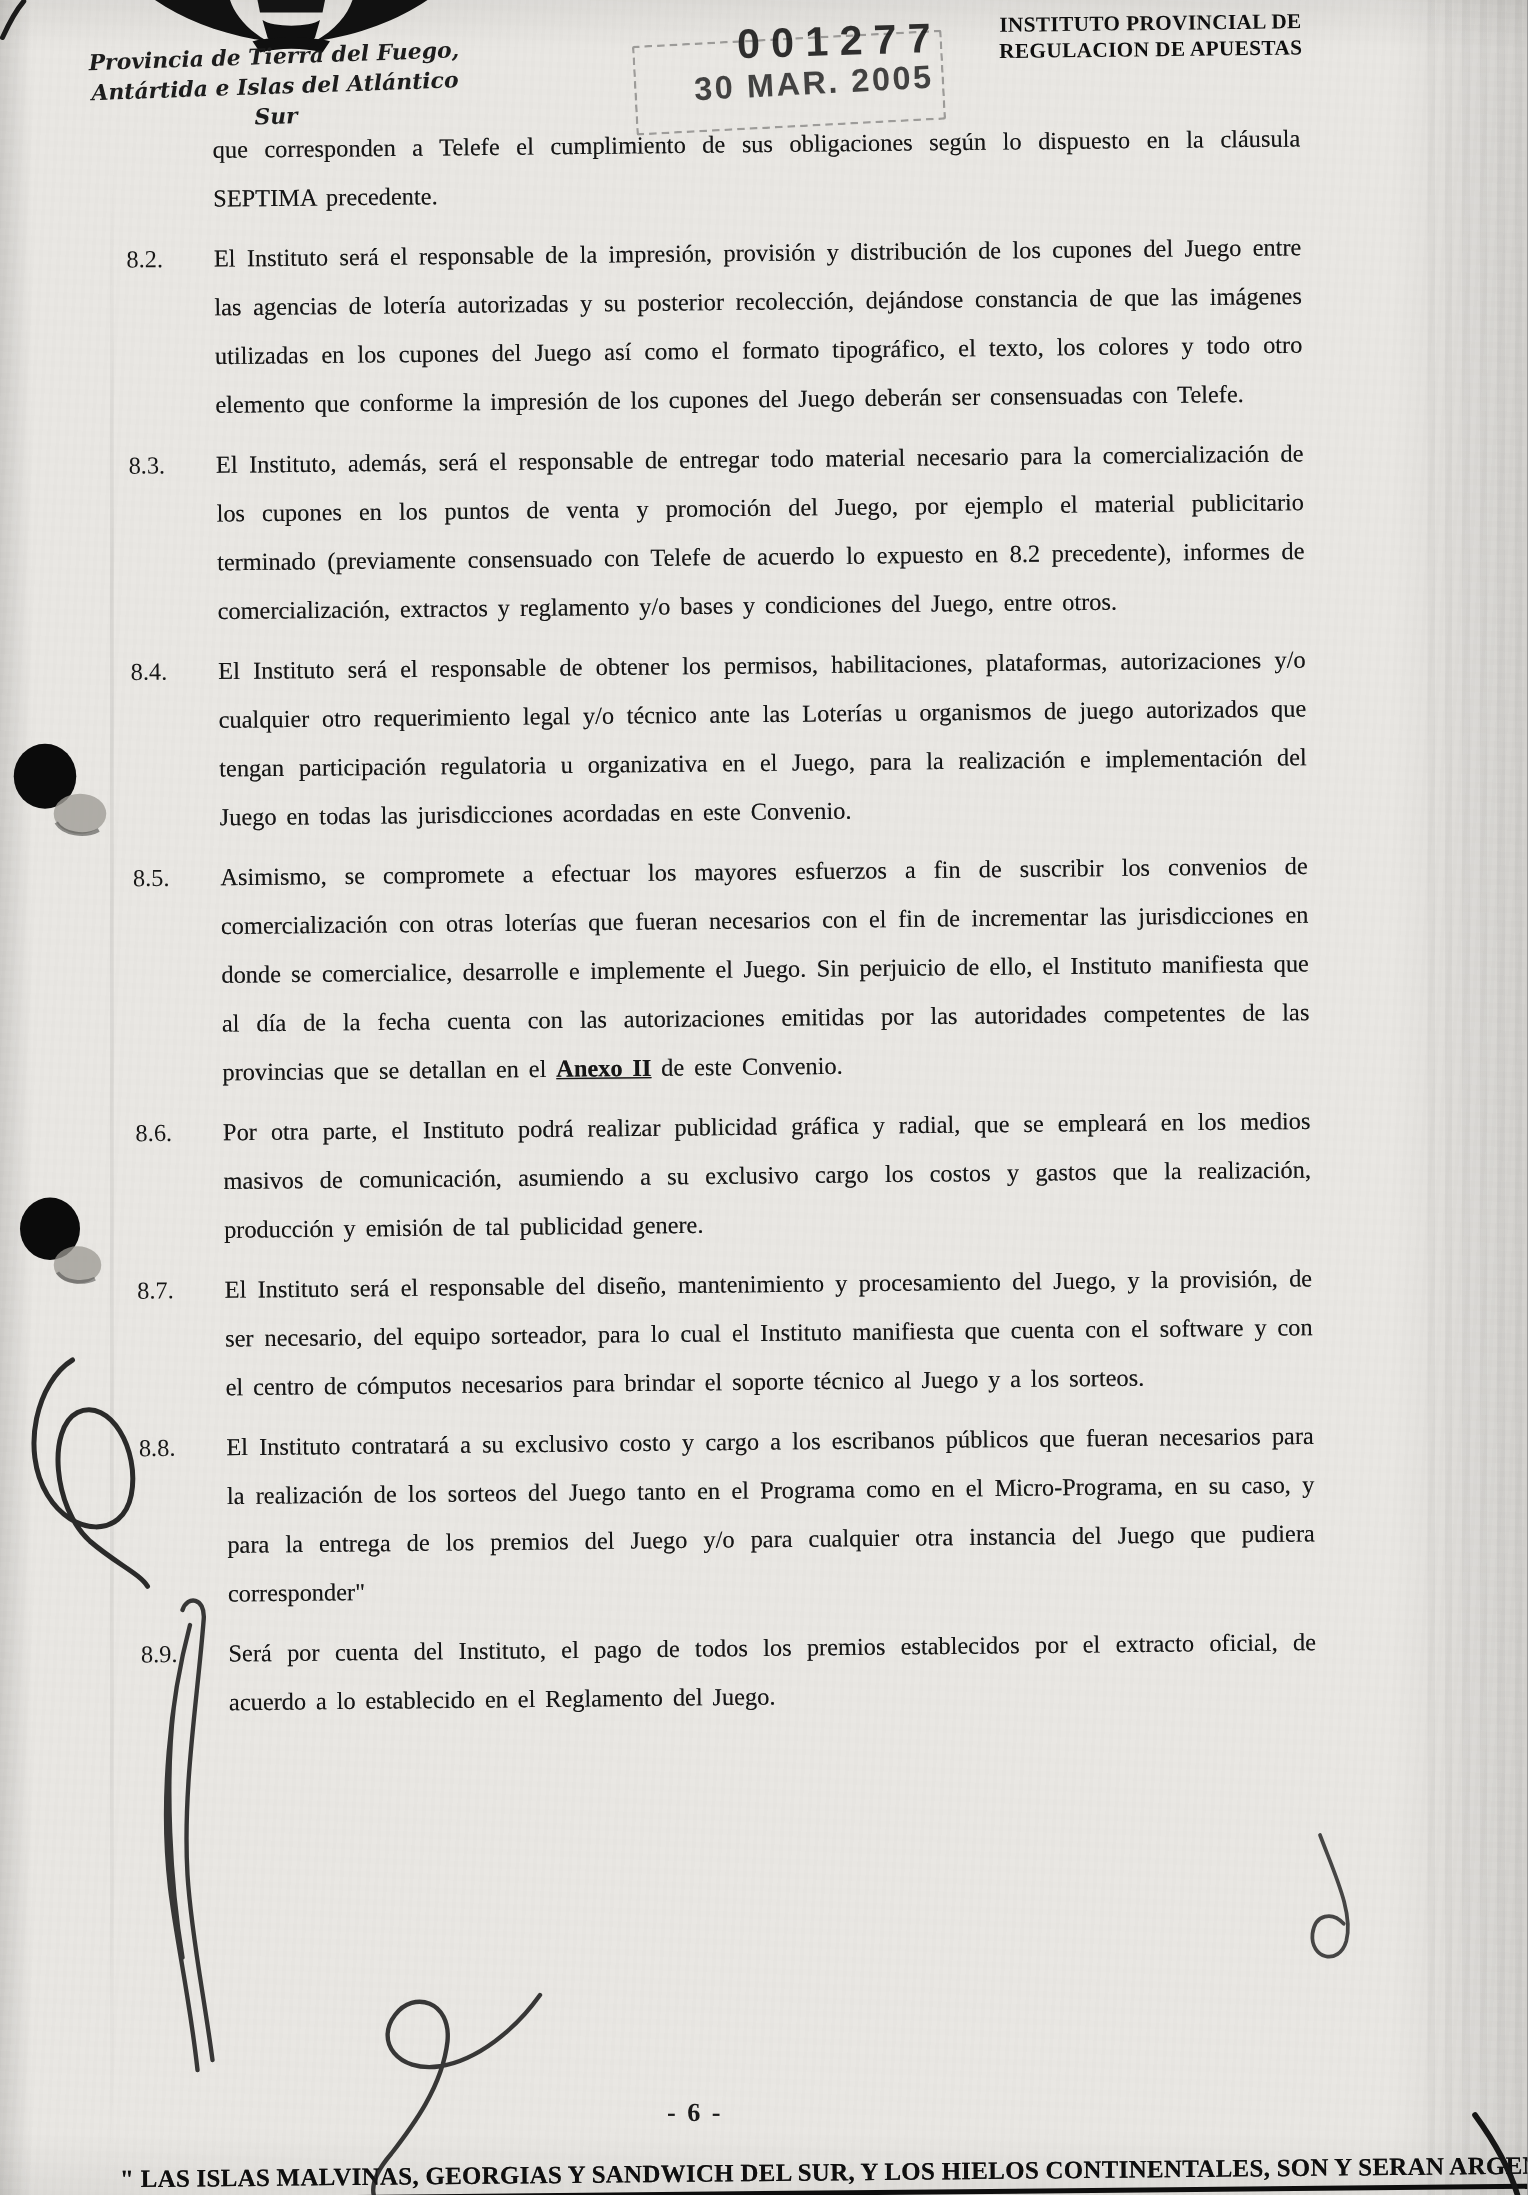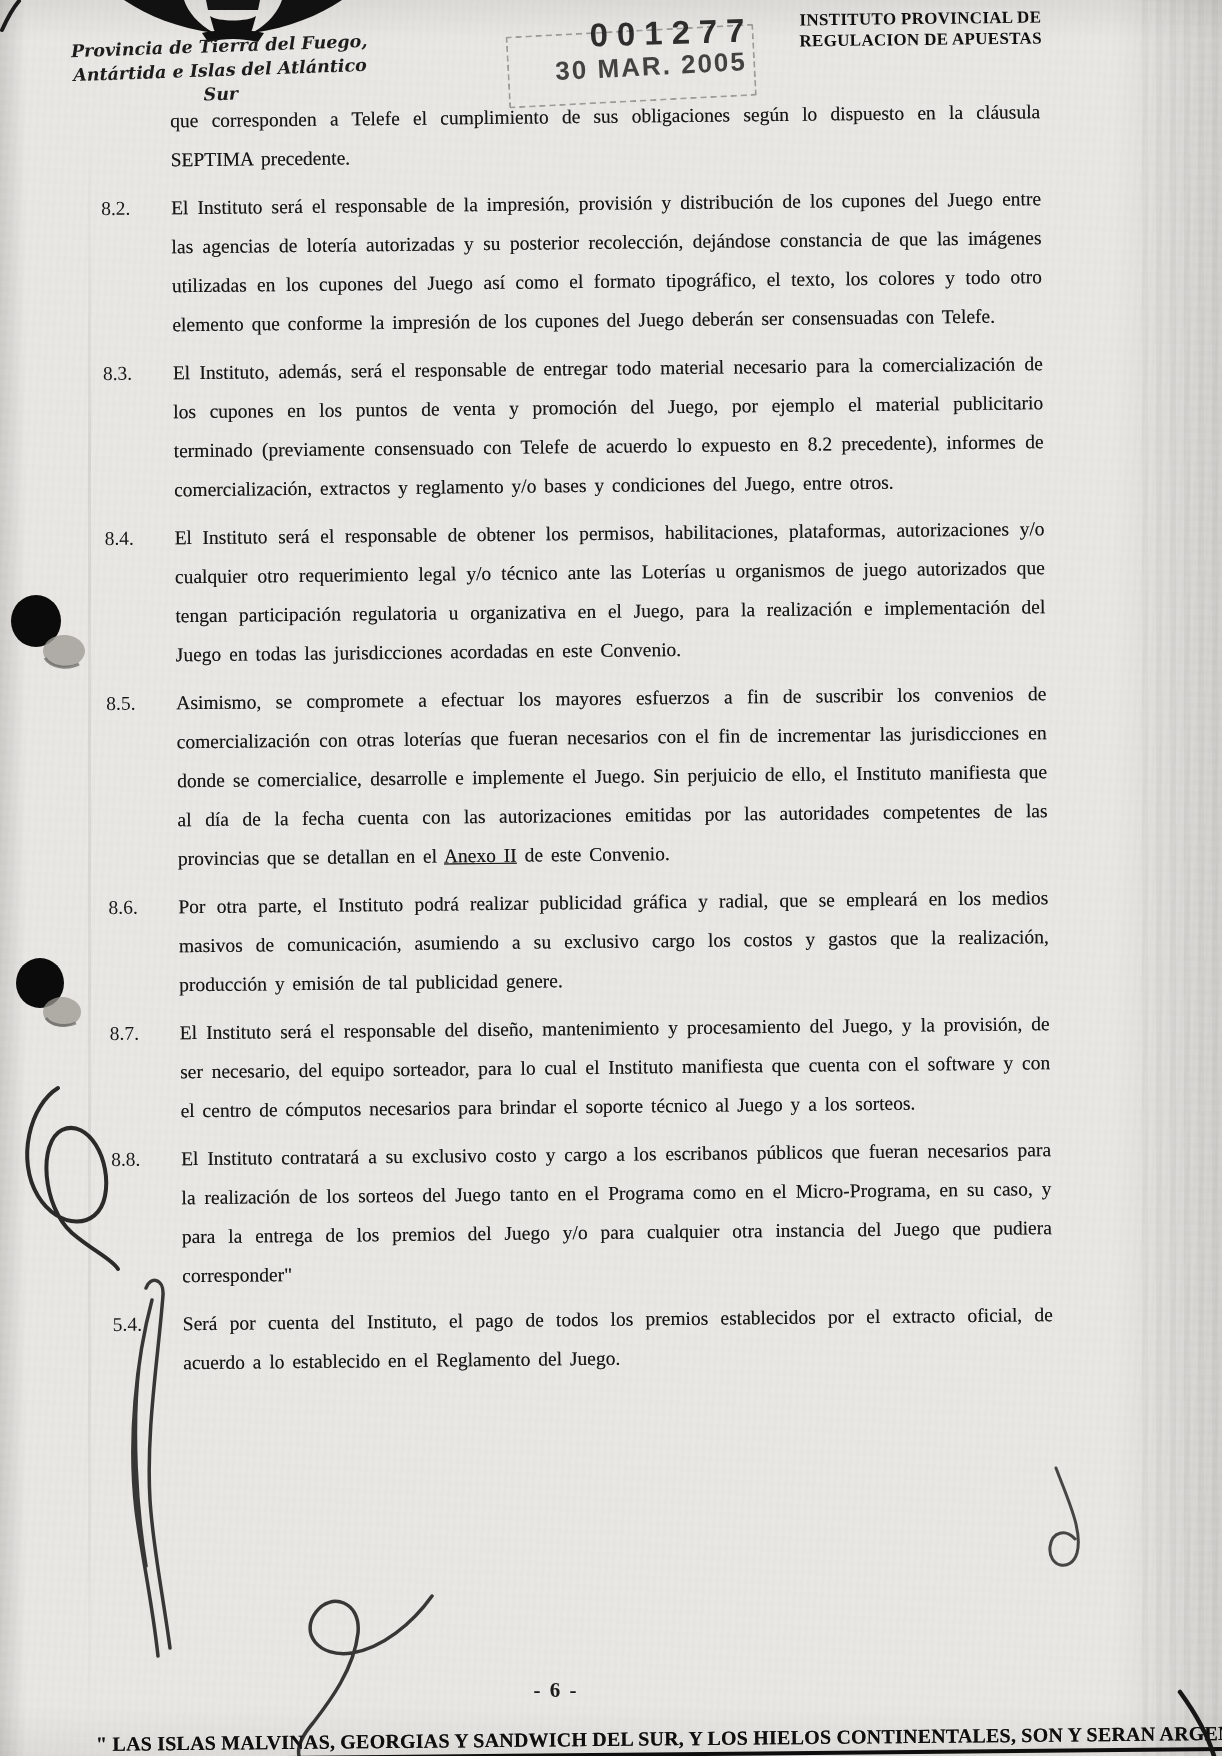--- a/index.html
+++ b/index.html
@@ -37,21 +37,21 @@
     font-weight:bold;font-size:33px;letter-spacing:9px;color:rgba(20,20,20,.88);transform:rotate(1.2deg);white-space:nowrap;}
   .stamp-date{position:absolute;left:52px;top:36px;font-family:"Liberation Sans",sans-serif;
     font-weight:bold;font-size:26px;letter-spacing:2px;color:rgba(25,25,25,.80);white-space:nowrap;}
 
   
   .clauses{position:absolute;left:100px;top:102px;width:940px;transform:rotate(-0.6deg);transform-origin:0 0;}
   .clause{display:flex;margin-bottom:9px;}
   .clause .num{width:70px;flex:0 0 70px;font-size:19.5px;line-height:39px;}
   .clause .txt{flex:1;font-size:19.5px;line-height:39px;text-align:justify;text-align-last:left;
     word-spacing:3px;text-shadow:0 0 .5px rgba(10,10,10,.55);}
-  .clause .txt .em{font-weight:normal;text-decoration:underline;}
+  .clause .txt .em{font-weight:bold;text-decoration:underline;}
 
   
   .page-number{position:absolute;left:0;right:110px;top:1678px;text-align:center;
     font-size:21px;font-weight:bold;letter-spacing:2px;color:#1a1a1a;}
   .motto{position:absolute;left:96px;top:1727px;white-space:nowrap;transform:rotate(-0.55deg);
     font-size:20px;font-weight:bold;color:#0f0f0f;letter-spacing:.2px;text-shadow:0 0 .5px rgba(0,0,0,.6);}
   .motto span{border-bottom:4px solid #0e0e0e;padding-bottom:3px;}
 
   .artifacts{position:absolute;inset:0;pointer-events:none;}
 </style>
@@ -121,21 +121,21 @@
       <div class="num">8.7.</div>
       <div class="txt"><span>El Instituto será el responsable del diseño, mantenimiento y procesamiento del Juego, y la provisión, de ser necesario, del equipo sorteador, para lo cual el Instituto manifiesta que cuenta con el software y con el centro de cómputos necesarios para brindar el soporte técnico al Juego y a los sorteos.</span></div>
     </div>
 
     <div class="clause">
       <div class="num">8.8.</div>
       <div class="txt"><span>El Instituto contratará a su exclusivo costo y cargo a los escribanos públicos que fueran necesarios para la realización de los sorteos del Juego tanto en el Programa como en el Micro-Programa, en su caso, y para la entrega de los premios del Juego y/o para cualquier otra instancia del Juego que pudiera corresponder"</span></div>
     </div>
 
     <div class="clause">
-      <div class="num">5.4.</div>
+      <div class="num">8.9.</div>
       <div class="txt"><span>Será por cuenta del Instituto, el pago de todos los premios establecidos por el extracto oficial, de acuerdo a lo establecido en el Reglamento del Juego.</span></div>
     </div>
   </div>
 
   <div class="page-number">- 6 -</div>
   <div class="motto">
     <span>" LAS ISLAS MALVINAS, GEORGIAS Y SANDWICH DEL SUR, Y LOS HIELOS CONTINENTALES, SON Y SERAN ARGENTINOS"</span>
   </div>
 
   <svg class="artifacts" width="1222" height="1756" viewBox="0 0 1222 1756">

